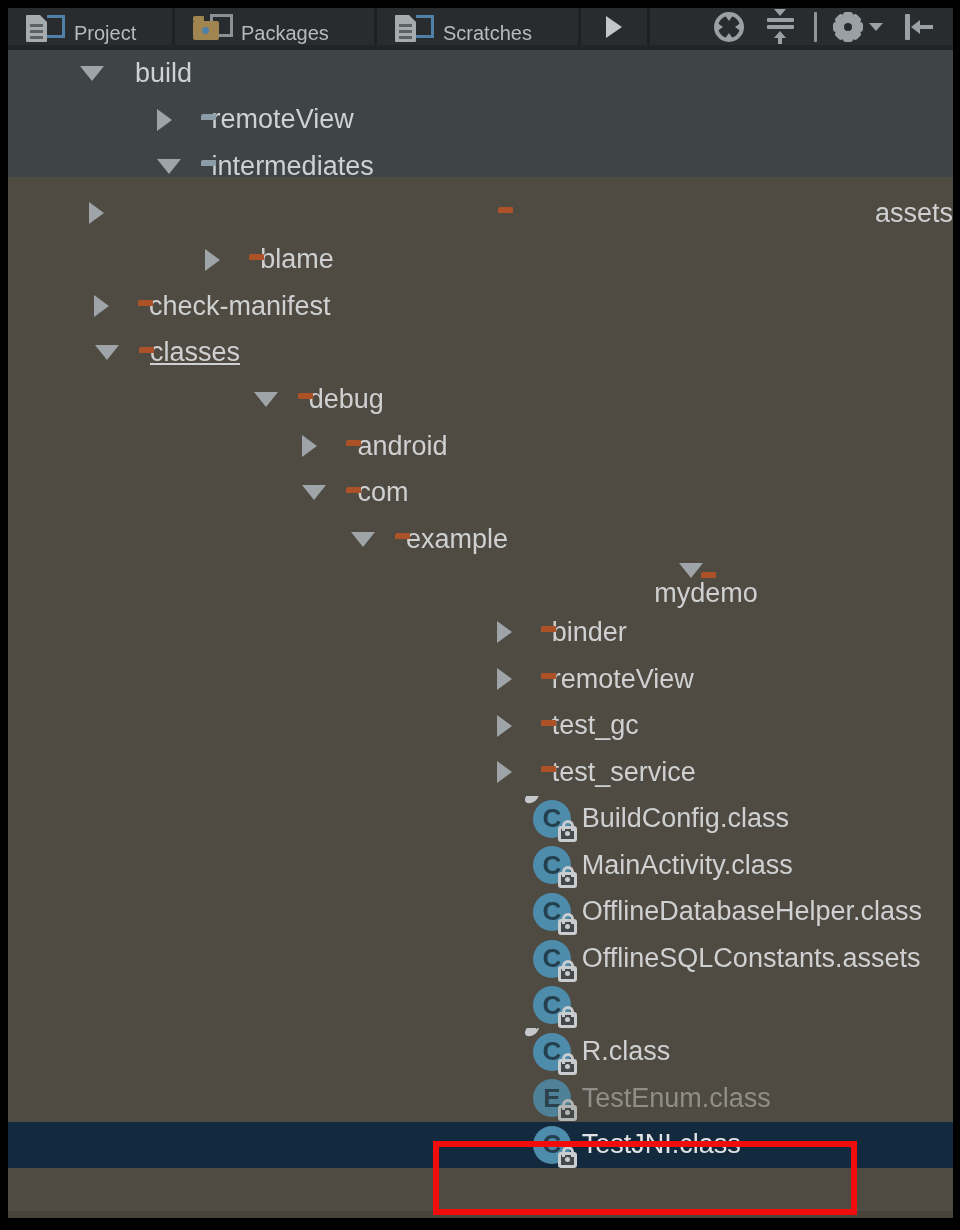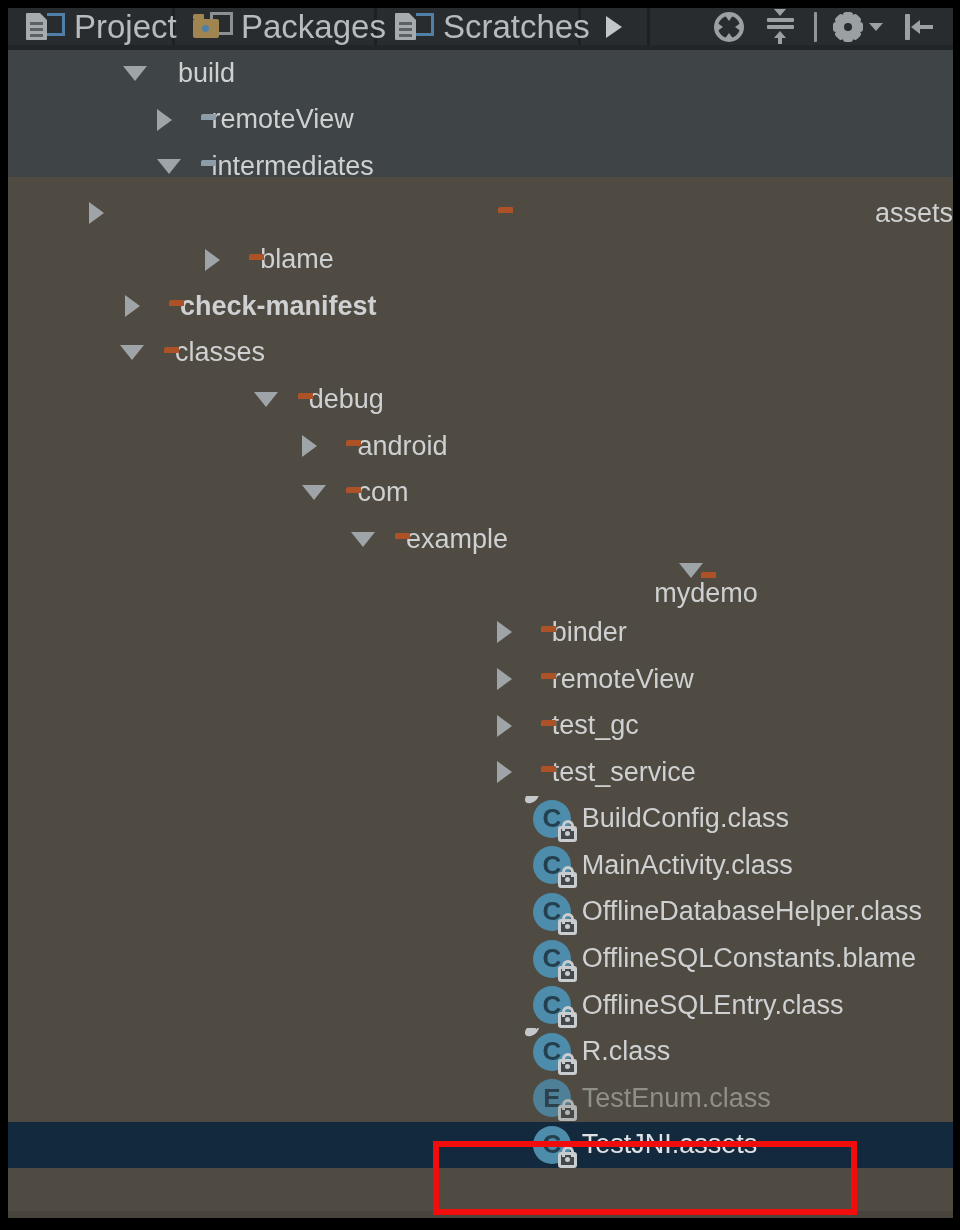--- a/index.html
+++ b/index.html
@@ -5,22 +5,22 @@
   html,body{margin:0;padding:0;background:#000;}
   body{width:960px;height:1230px;position:relative;overflow:hidden;
        font-family:"Liberation Sans",sans-serif;}
 
   
   .win{position:absolute;left:8px;top:8px;width:945px;height:1210px;}
 
   .tabbar{position:absolute;left:0;top:0;width:100%;height:42px;background:#282c2e;}
   .tabbar .strip{position:absolute;left:0;right:0;bottom:0;height:5px;background:#222527;}
   .tabs{display:flex;height:37px;align-items:stretch;}
-  .tab{display:flex;align-items:center;padding-left:18px;box-sizing:border-box;
-       border-right:3px solid #1d2123;color:#b7bbbd;font-size:33px;}
+  .tab{display:flex;align-items:flex-end;padding-left:18px;box-sizing:border-box;
+       border-right:3px solid #1d2123;color:#b7bbbd;font-size:20px;}
   .tab .lbl{margin-left:10px;}
   .tab-project{width:167px;}
   .tab-packages{width:202px;}
   .tab-scratches{width:204px;}
   .tab-more{width:66px;display:flex;align-items:center;justify-content:center;
             border-right:3px solid #1d2123;}
   .tab-arrow{width:0;height:0;border-top:11px solid transparent;
              border-bottom:11px solid transparent;border-left:16px solid #c3c7c9;}
 
   
@@ -173,21 +173,21 @@
             <i class="hline"></i>
         </span>
       </div>
     </div>
     <div class="strip"></div>
   </div>
 
   <div class="tree">
     <div class="slate"></div>
     <div class="rows" id="rows">
-        <div class="row" style="padding-left: 115px;">
+        <div class="row" style="padding-left: 72px;">
     <span class="arrow">
             <span class="tri-down"></span>
           </span>
     <span class="iconslot"><span class="f gray plain"></span></span>
     <span class="label">build</span>
   </div>
         <div class="row" style="padding-left: 148.6px;">
     <span class="arrow">
             <span class="tri-right"></span>
           </span>
@@ -208,28 +208,28 @@
     <span class="iconslot"><span class="f orange"></span></span>
     <span class="label">assets</span>
   </div>
         <div class="row" style="padding-left: 197.2px;">
     <span class="arrow">
             <span class="tri-right"></span>
           </span>
     <span class="iconslot"><span class="f orange"></span></span>
     <span class="label">blame</span>
   </div>
-        <div class="row" style="padding-left: 117px; font-weight: bold;">
+        <div class="row" style="padding-left: 86px;">
     <span class="arrow">
             <span class="tri-right"></span>
           </span>
     <span class="iconslot"><span class="f orange"></span></span>
     <span class="label">check-manifest</span>
   </div>
-        <div class="row" style="padding-left: 112px;">
+        <div class="row" style="padding-left: 87px; text-decoration: underline;">
     <span class="arrow">
             <span class="tri-down"></span>
           </span>
     <span class="iconslot"><span class="f orange"></span></span>
     <span class="label">classes</span>
   </div>
         <div class="row" style="padding-left: 245.8px;">
     <span class="arrow">
             <span class="tri-down"></span>
           </span>
@@ -311,49 +311,48 @@
     <span class="iconslot">
             <span class="ci">C<i class="lock"></i></span>
           </span>
     <span class="label">OfflineDatabaseHelper.class</span>
   </div>
         <div class="row file" style="padding-left: 488.8px;">
     <span class="arrow"></span>
     <span class="iconslot">
             <span class="ci">C<i class="lock"></i></span>
           </span>
-    <span class="label">OfflineSQLConstants.blame</span>
-  </div>
-        <div class="row file" style="padding-left: 488.8px;">
-    <span class="arrow"></span>
-    <span class="iconslot">
-            <span class="ci">C<i class="lock"></i></span>
-          </span>
-    <span class="label">OfflineSQLEntry.class</span>
+    <span class="label">OfflineSQLConstants.assets</span>
+  </div>
+        <div class="row file" style="padding-left: 488.8px;">
+    <span class="arrow"></span>
+    <span class="iconslot">
+            <span class="ci">C<i class="lock"></i></span>
+          </span>
   </div>
         <div class="row file" style="padding-left: 488.8px;">
     <span class="arrow"></span>
     <span class="iconslot">
             <span class="ci">C<i class="lock"></i><i class="pin"></i></span>
           </span>
     <span class="label">R.class</span>
   </div>
         <div class="row dim file" style="padding-left: 488.8px;">
     <span class="arrow"></span>
     <span class="iconslot">
             <span class="ci">E<i class="lock"></i></span>
           </span>
     <span class="label">TestEnum.class</span>
   </div>
         <div class="row selected file" style="padding-left: 488.8px;">
     <span class="arrow"></span>
     <span class="iconslot">
             <span class="ci">C<i class="lock"></i></span>
           </span>
-    <span class="label">TestJNI.assets</span>
+    <span class="label">TestJNI.class</span>
   </div>
       </div>
     <div class="bstrip"></div>
   </div>
 
 </div>
 
 <div class="redbox"></div>
 
 </body></html>

